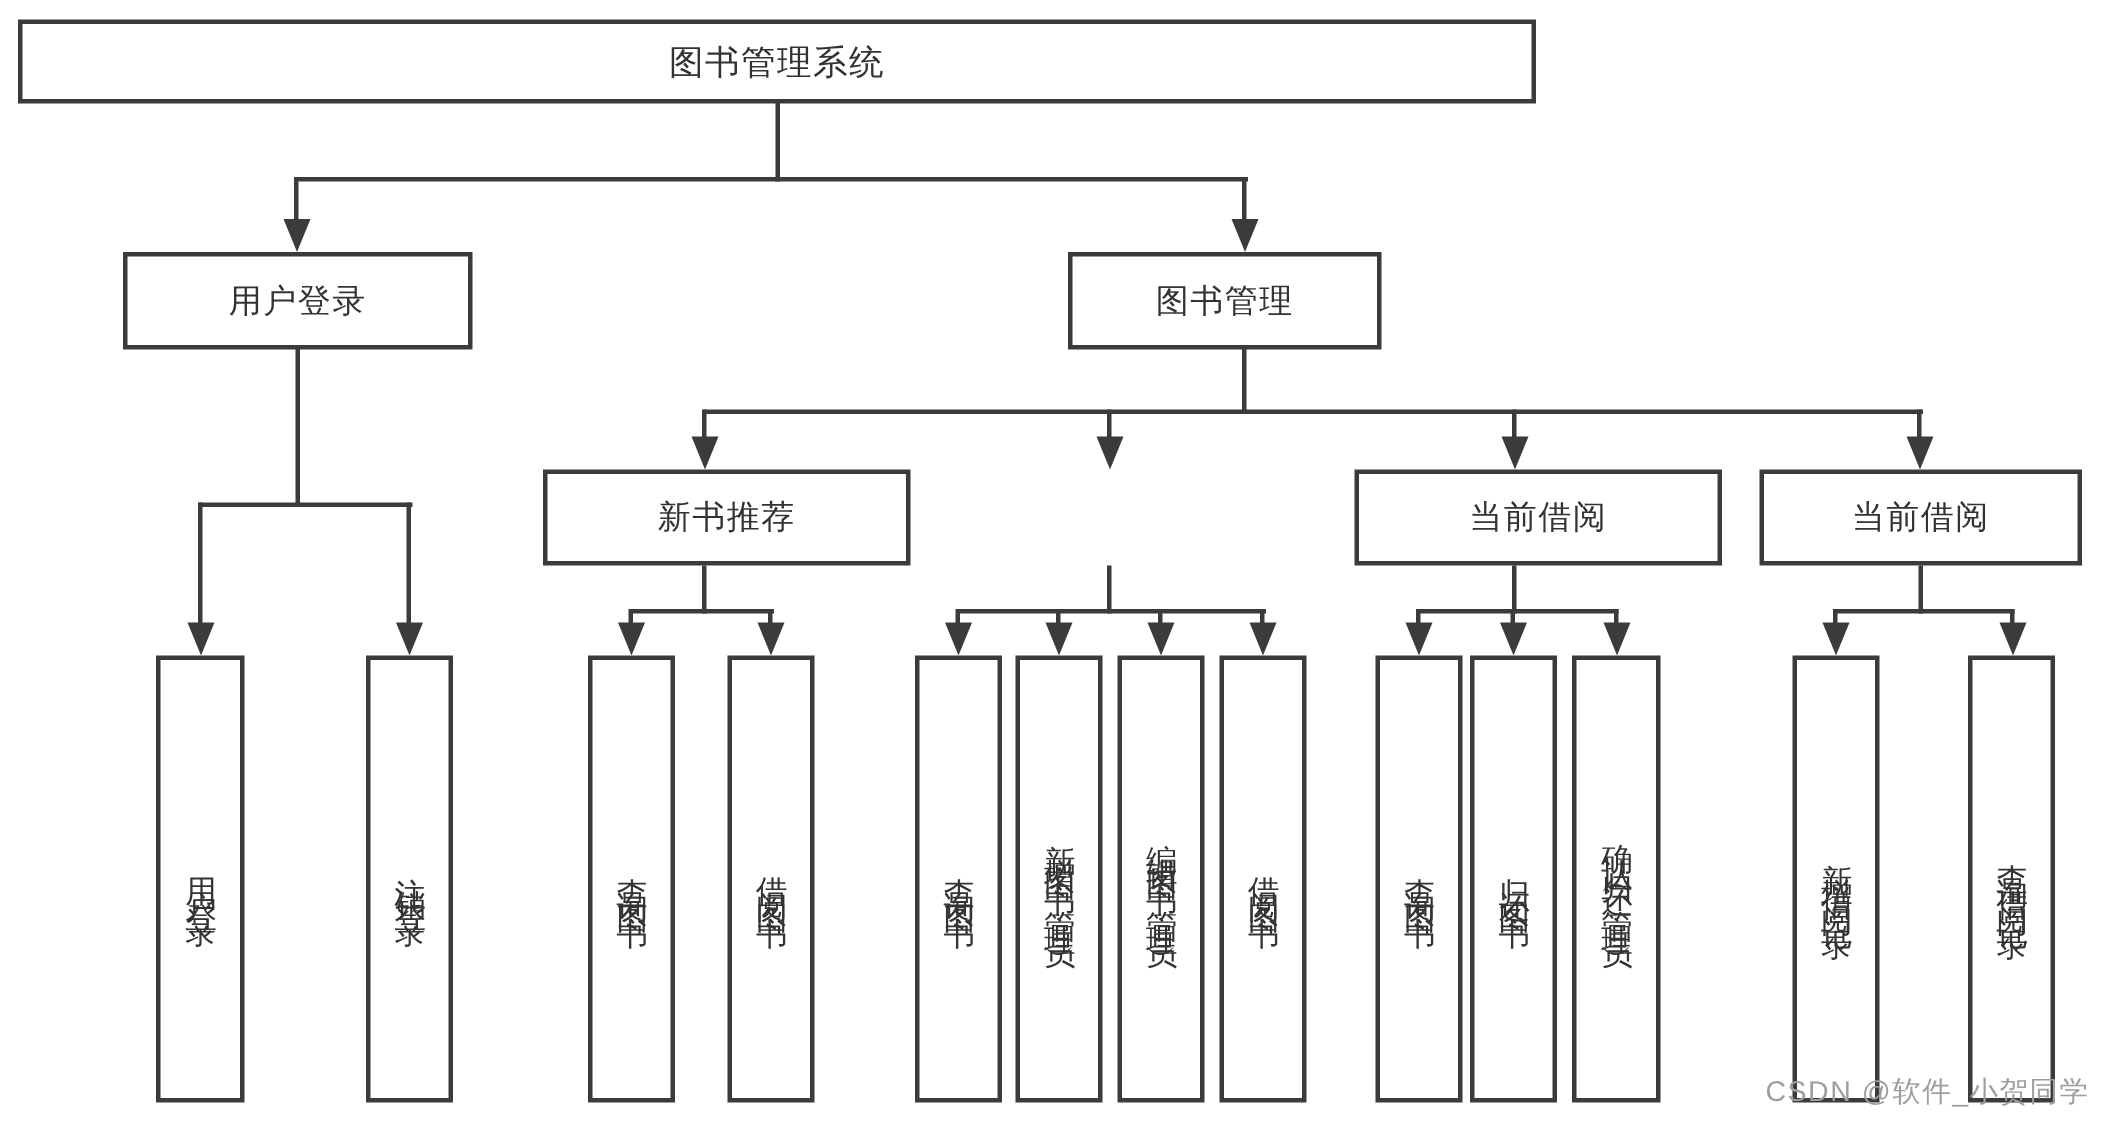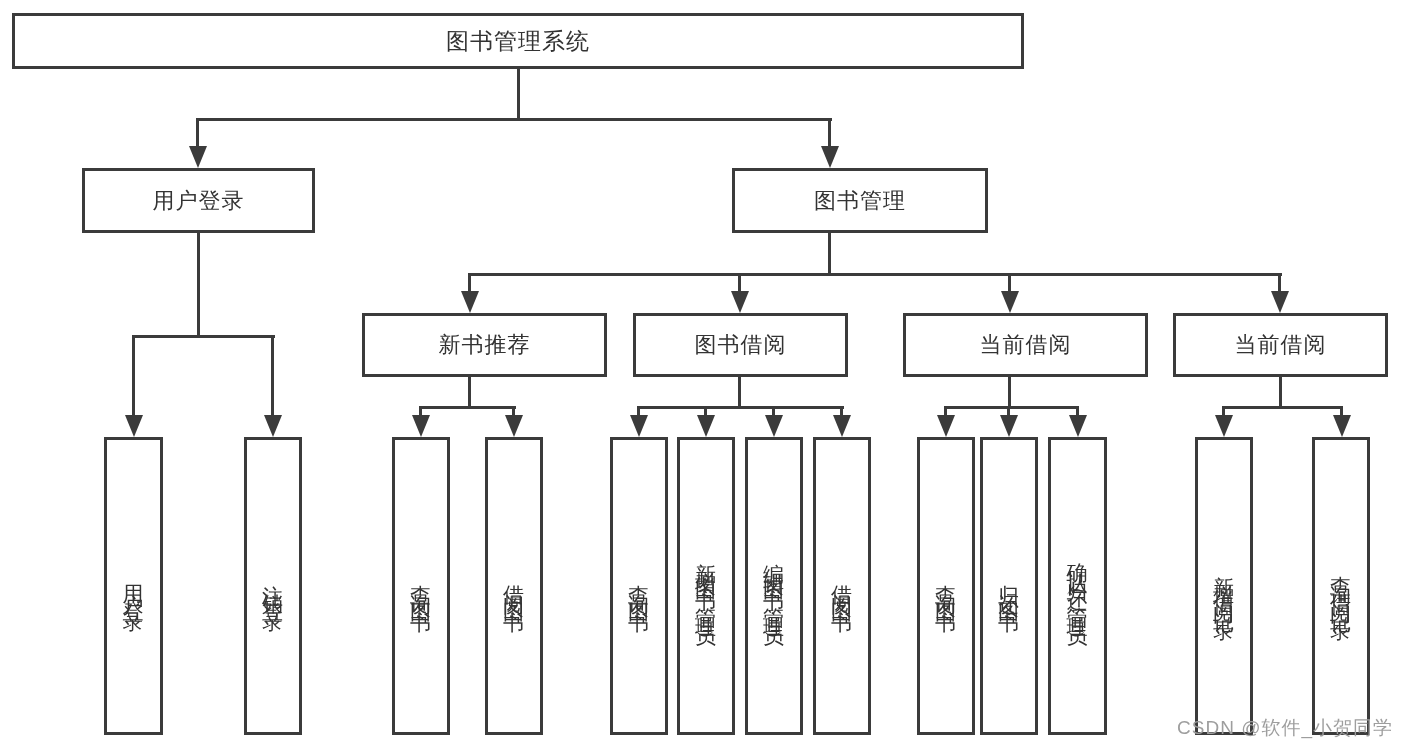--- a/index.html
+++ b/index.html
@@ -44,21 +44,21 @@
   <div class="vline" style="left:517px;top:68px;height:53px"></div>
   <div class="hline" style="left:196px;top:118px;width:636px"></div>
   <div class="vline" style="left:196px;top:118px;height:30px"></div>
   <div class="arrow" style="left:189px;top:146px"></div>
   <div class="vline" style="left:828px;top:118px;height:30px"></div>
   <div class="arrow" style="left:821px;top:146px"></div>
 
   <div class="box lvl2" style="left:82px;top:168px;width:233px;height:65px">
     <span>用户登录</span>
   </div>
-  <div class="box lvl2" style="left:732px;top:168px;width:256px;height:65px">
+  <div class="box lvl2" style="left:712px;top:168px;width:209px;height:65px">
     <span>图书管理</span>
   </div>
 
   <div class="vline" style="left:197px;top:232px;height:106px"></div>
   <div class="hline" style="left:132px;top:335px;width:143px"></div>
   <div class="vline" style="left:132px;top:335px;height:82px"></div>
   <div class="arrow" style="left:125px;top:415px"></div>
   <div class="vline" style="left:271px;top:335px;height:82px"></div>
   <div class="arrow" style="left:264px;top:415px"></div>
 
@@ -68,23 +68,20 @@
   <div class="arrow" style="left:461px;top:291px"></div>
   <div class="vline" style="left:738px;top:273px;height:20px"></div>
   <div class="arrow" style="left:731px;top:291px"></div>
   <div class="vline" style="left:1008px;top:273px;height:20px"></div>
   <div class="arrow" style="left:1001px;top:291px"></div>
   <div class="vline" style="left:1278px;top:273px;height:20px"></div>
   <div class="arrow" style="left:1271px;top:291px"></div>
 
   <div class="box lvl3" style="left:362px;top:313px;width:245px;height:64px">
     <span>新书推荐</span>
-  </div>
-  <div class="box lvl3" style="left:633px;top:313px;width:215px;height:64px">
-    <span>图书借阅</span>
   </div>
   <div class="box lvl3" style="left:903px;top:313px;width:245px;height:64px">
     <span>当前借阅</span>
   </div>
   <div class="box lvl3" style="left:1173px;top:313px;width:215px;height:64px">
     <span>当前借阅</span>
   </div>
 
   <div class="vline" style="left:468px;top:377px;height:32px"></div>
   <div class="hline" style="left:420px;top:406px;width:96px"></div>

